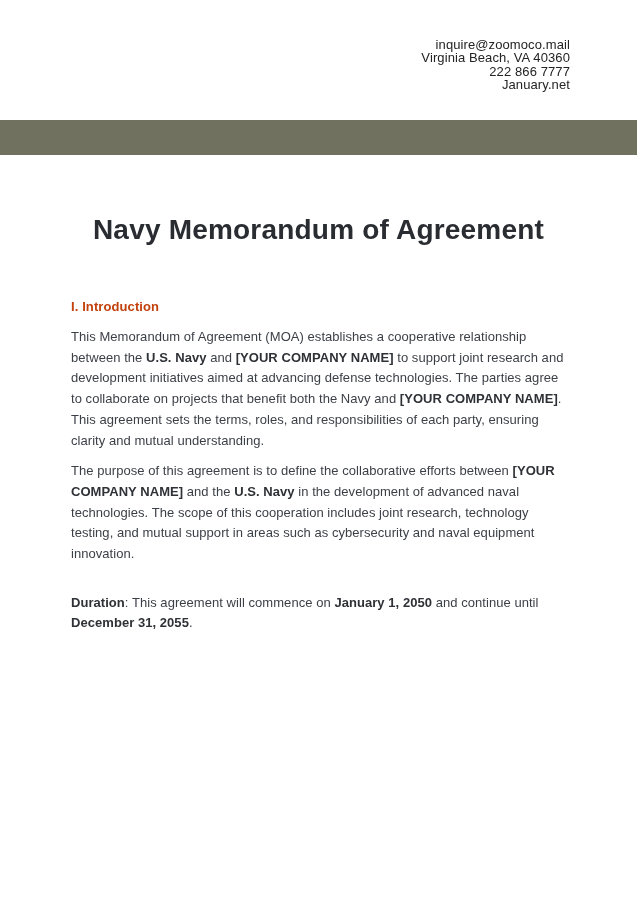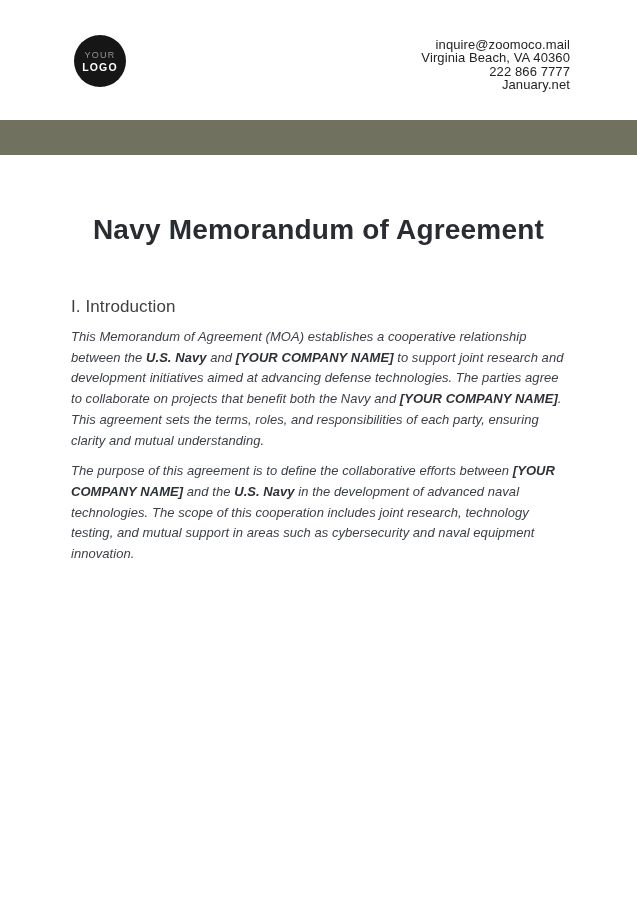--- a/index.html
+++ b/index.html
@@ -48,46 +48,41 @@
     margin-top: 60px;
     text-align: center;
     font-size: 28px; line-height: 29px;
     font-weight: 700; color: #292c31;
     letter-spacing: 0.2px;
   }
 
   
   .content { padding: 0 71px; color: #3b3f46; }
   .section-heading {
-    font-size: 17px; line-height: 21px;
-    font-weight: 400; color: #404040;
+    font-size: 13px; line-height: 21px;
+    font-weight: 700; color: #c2410c;
     letter-spacing: 0.1px;
   }
   .section-1 .section-heading { margin-top: 52px; }
   .section-2 .section-heading { margin-top: 50px; }
   .para {
     margin-top: 10px;
     font-size: 13px; line-height: 20.7px;
     letter-spacing: 0.05px;
     color: #3b3f46;
-    font-style: italic;
   }
   .para + .para { margin-top: 28px; }
   .para b { color: #2e3136; }
 </style>
 </head>
 <body>
 
 <div class="page">
 
   <div class="header">
-    <div class="logo-circle">
-      <span class="logo-top">YOUR</span>
-      <span class="logo-bottom">LOGO</span>
-    </div>
     <div class="contact-block">
       <div>inquire@zoomoco.mail</div>
       <div>Virginia Beach, VA 40360</div>
       <div>222 866 7777</div>
       <div>January.net</div>
     </div>
   </div>
 
   <div class="accent-band" style="background: rgb(112, 114, 95);"></div>
 
@@ -95,17 +90,18 @@
 
   <div class="content">
 
     <section class="section-1">
       <h2 class="section-heading">I. Introduction</h2>
       <p class="para"><span>This Memorandum of Agreement (MOA) establishes a cooperative relationship between the </span><b>U.S. Navy</b><span> and </span><b>[YOUR COMPANY NAME]</b><span> to support joint research and development initiatives aimed at advancing defense technologies. The parties agree to collaborate on projects that benefit both the Navy and </span><b>[YOUR COMPANY NAME]</b><span>. This agreement sets the terms, roles, and responsibilities of each party, ensuring clarity and mutual understanding.</span></p>
     </section>
 
     <section class="section-2">
       <p class="para"><span>The purpose of this agreement is to define the collaborative efforts between </span><b>[YOUR COMPANY NAME]</b><span> and the </span><b>U.S. Navy</b><span> in the development of advanced naval technologies. The scope of this cooperation includes joint research, technology testing, and mutual support in areas such as cybersecurity and naval equipment innovation.</span></p>
+      <p class="para"><b>Duration</b><span>: This agreement will commence on </span><b>January 1, 2050</b><span> and continue until </span><b>December 31, 2055</b><span>.</span></p>
     </section>
 
   </div>
 
 </div>
 
 </body></html>

